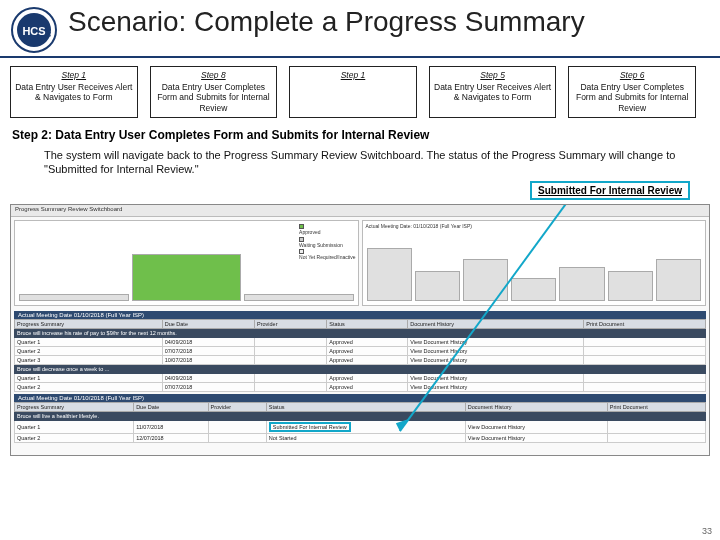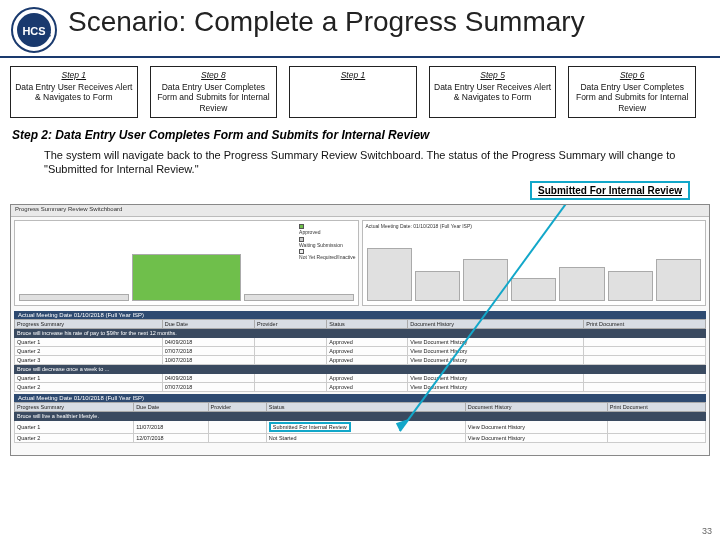--- a/index.html
+++ b/index.html
@@ -47,21 +47,20 @@
     font-style: italic;
     text-decoration: underline;
     display: block;
     margin-bottom: 1px;
   }
   .section-heading {
     font-size: 12px;
     font-weight: bold;
     padding: 4px 12px 6px 12px;
     color: #000;
-    font-style: italic;
   }
   .body-text {
     font-size: 11px;
     padding: 0 12px 4px 12px;
     color: #111;
     line-height: 1.35;
     margin-left: 32px;
   }
   .callout-row {
     display: flex;

